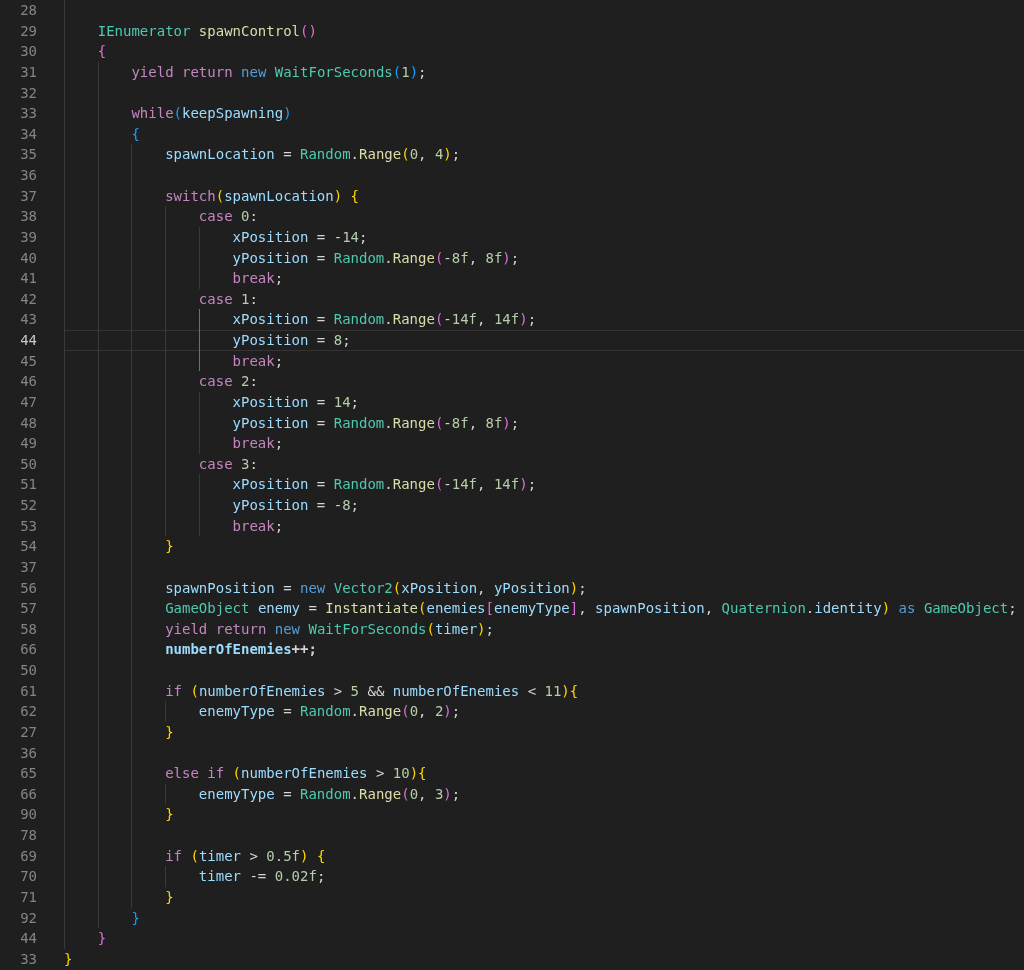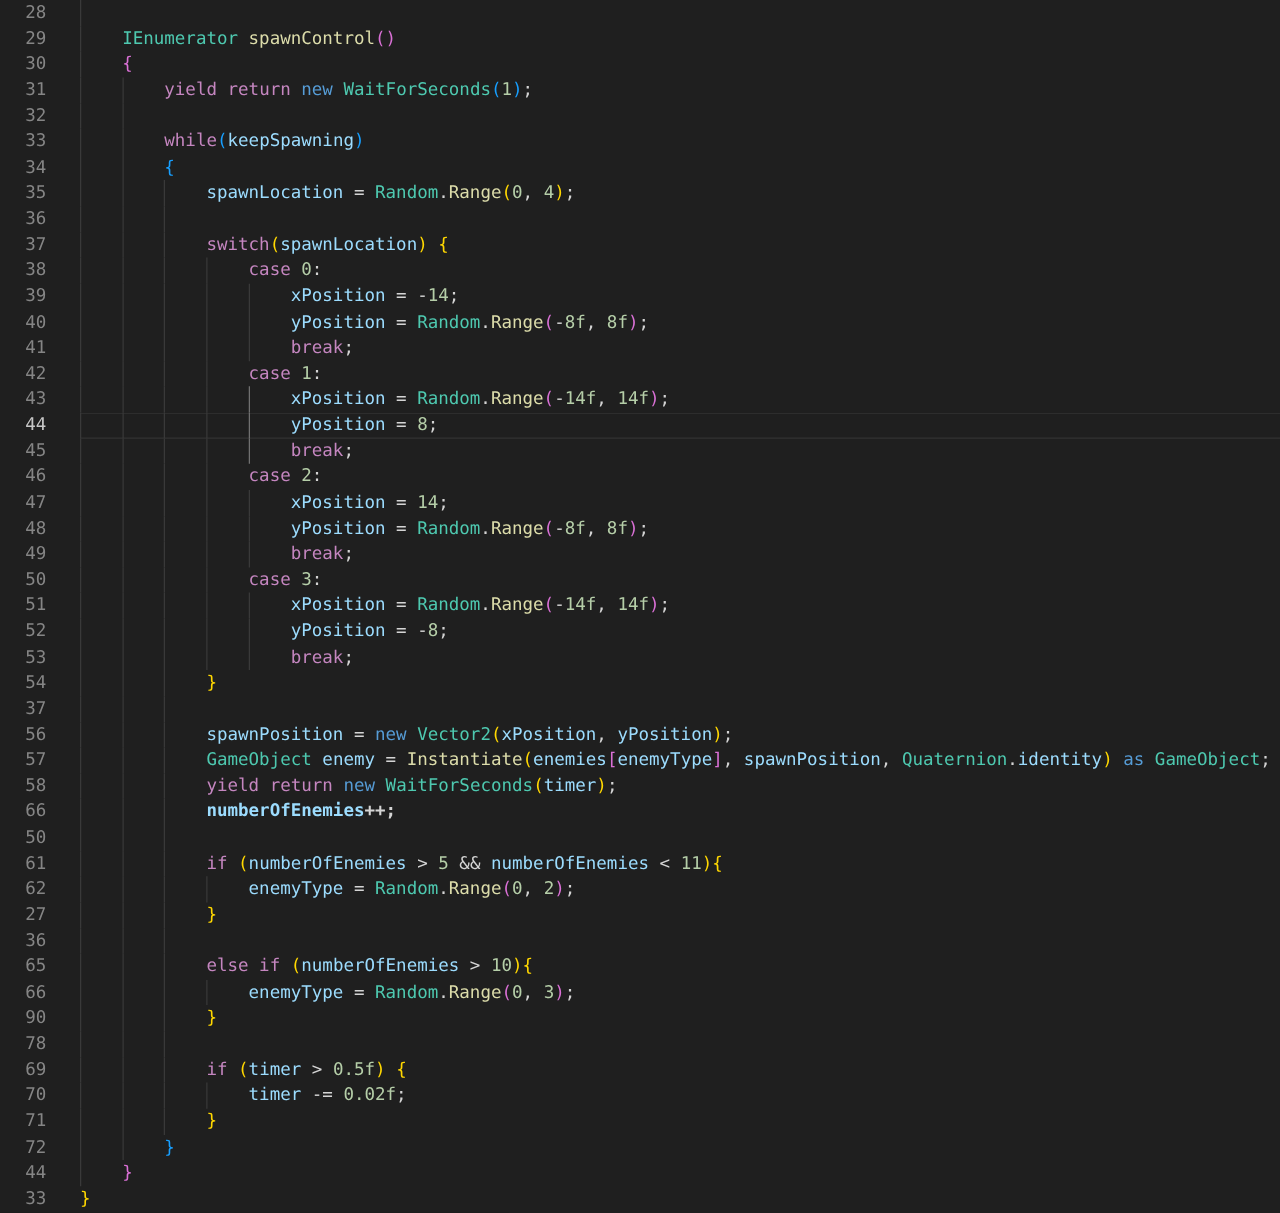--- a/index.html
+++ b/index.html
@@ -100,17 +100,17 @@
       <div class="line"><div class="ln">62</div><div class="content"><span class="guide" style="left: 0ch;"></span><span class="guide" style="left: 4ch;"></span><span class="guide" style="left: 8ch;"></span><span class="guide" style="left: 12ch;"></span><span class="code-text" style="margin-left: 16ch;"><span style="color: rgb(156, 220, 254);">enemyType</span><span style="color: rgb(212, 212, 212);"> = </span><span style="color: rgb(78, 201, 176);">Random</span><span style="color: rgb(212, 212, 212);">.</span><span style="color: rgb(220, 220, 170);">Range</span><span style="color: rgb(218, 112, 214);">(</span><span style="color: rgb(181, 206, 168);">0</span><span style="color: rgb(212, 212, 212);">, </span><span style="color: rgb(181, 206, 168);">2</span><span style="color: rgb(218, 112, 214);">)</span><span style="color: rgb(212, 212, 212);">;</span></span></div></div>
       <div class="line"><div class="ln">27</div><div class="content"><span class="guide" style="left: 0ch;"></span><span class="guide" style="left: 4ch;"></span><span class="guide" style="left: 8ch;"></span><span class="code-text" style="margin-left: 12ch;"><span style="color: rgb(255, 215, 0);">}</span></span></div></div>
       <div class="line"><div class="ln">36</div><div class="content"><span class="guide" style="left: 0ch;"></span><span class="guide" style="left: 4ch;"></span><span class="guide" style="left: 8ch;"></span><span class="code-text" style="margin-left: 0ch;"></span></div></div>
       <div class="line"><div class="ln">65</div><div class="content"><span class="guide" style="left: 0ch;"></span><span class="guide" style="left: 4ch;"></span><span class="guide" style="left: 8ch;"></span><span class="code-text" style="margin-left: 12ch;"><span style="color: rgb(197, 134, 192);">else</span><span style="color: rgb(212, 212, 212);"> </span><span style="color: rgb(197, 134, 192);">if</span><span style="color: rgb(212, 212, 212);"> </span><span style="color: rgb(255, 215, 0);">(</span><span style="color: rgb(156, 220, 254);">numberOfEnemies</span><span style="color: rgb(212, 212, 212);"> &gt; </span><span style="color: rgb(181, 206, 168);">10</span><span style="color: rgb(255, 215, 0);">)</span><span style="color: rgb(255, 215, 0);">{</span></span></div></div>
       <div class="line"><div class="ln">66</div><div class="content"><span class="guide" style="left: 0ch;"></span><span class="guide" style="left: 4ch;"></span><span class="guide" style="left: 8ch;"></span><span class="guide" style="left: 12ch;"></span><span class="code-text" style="margin-left: 16ch;"><span style="color: rgb(156, 220, 254);">enemyType</span><span style="color: rgb(212, 212, 212);"> = </span><span style="color: rgb(78, 201, 176);">Random</span><span style="color: rgb(212, 212, 212);">.</span><span style="color: rgb(220, 220, 170);">Range</span><span style="color: rgb(218, 112, 214);">(</span><span style="color: rgb(181, 206, 168);">0</span><span style="color: rgb(212, 212, 212);">, </span><span style="color: rgb(181, 206, 168);">3</span><span style="color: rgb(218, 112, 214);">)</span><span style="color: rgb(212, 212, 212);">;</span></span></div></div>
       <div class="line"><div class="ln">90</div><div class="content"><span class="guide" style="left: 0ch;"></span><span class="guide" style="left: 4ch;"></span><span class="guide" style="left: 8ch;"></span><span class="code-text" style="margin-left: 12ch;"><span style="color: rgb(255, 215, 0);">}</span></span></div></div>
       <div class="line"><div class="ln">78</div><div class="content"><span class="guide" style="left: 0ch;"></span><span class="guide" style="left: 4ch;"></span><span class="guide" style="left: 8ch;"></span><span class="code-text" style="margin-left: 0ch;"></span></div></div>
       <div class="line"><div class="ln">69</div><div class="content"><span class="guide" style="left: 0ch;"></span><span class="guide" style="left: 4ch;"></span><span class="guide" style="left: 8ch;"></span><span class="code-text" style="margin-left: 12ch;"><span style="color: rgb(197, 134, 192);">if</span><span style="color: rgb(212, 212, 212);"> </span><span style="color: rgb(255, 215, 0);">(</span><span style="color: rgb(156, 220, 254);">timer</span><span style="color: rgb(212, 212, 212);"> &gt; </span><span style="color: rgb(181, 206, 168);">0.5f</span><span style="color: rgb(255, 215, 0);">)</span><span style="color: rgb(212, 212, 212);"> </span><span style="color: rgb(255, 215, 0);">{</span></span></div></div>
       <div class="line"><div class="ln">70</div><div class="content"><span class="guide" style="left: 0ch;"></span><span class="guide" style="left: 4ch;"></span><span class="guide" style="left: 8ch;"></span><span class="guide" style="left: 12ch;"></span><span class="code-text" style="margin-left: 16ch;"><span style="color: rgb(156, 220, 254);">timer</span><span style="color: rgb(212, 212, 212);"> -= </span><span style="color: rgb(181, 206, 168);">0.02f</span><span style="color: rgb(212, 212, 212);">;</span></span></div></div>
       <div class="line"><div class="ln">71</div><div class="content"><span class="guide" style="left: 0ch;"></span><span class="guide" style="left: 4ch;"></span><span class="guide" style="left: 8ch;"></span><span class="code-text" style="margin-left: 12ch;"><span style="color: rgb(255, 215, 0);">}</span></span></div></div>
-      <div class="line"><div class="ln">72</div><div class="content"><span class="guide" style="left: 0ch;"></span><span class="guide" style="left: 4ch;"></span><span class="code-text" style="margin-left: 8ch;"><span style="color: rgb(23, 159, 255);">}</span></span></div></div>
+      <div class="line"><div class="ln">92</div><div class="content"><span class="guide" style="left: 0ch;"></span><span class="guide" style="left: 4ch;"></span><span class="code-text" style="margin-left: 8ch;"><span style="color: rgb(23, 159, 255);">}</span></span></div></div>
       <div class="line"><div class="ln">44</div><div class="content"><span class="guide" style="left: 0ch;"></span><span class="code-text" style="margin-left: 4ch;"><span style="color: rgb(218, 112, 214);">}</span></span></div></div>
       <div class="line"><div class="ln">33</div><div class="content"><span class="code-text" style="margin-left: 0ch;"><span style="color: rgb(255, 215, 0);">}</span></span></div></div>
     </div>
 </div>
 
 </body></html>

